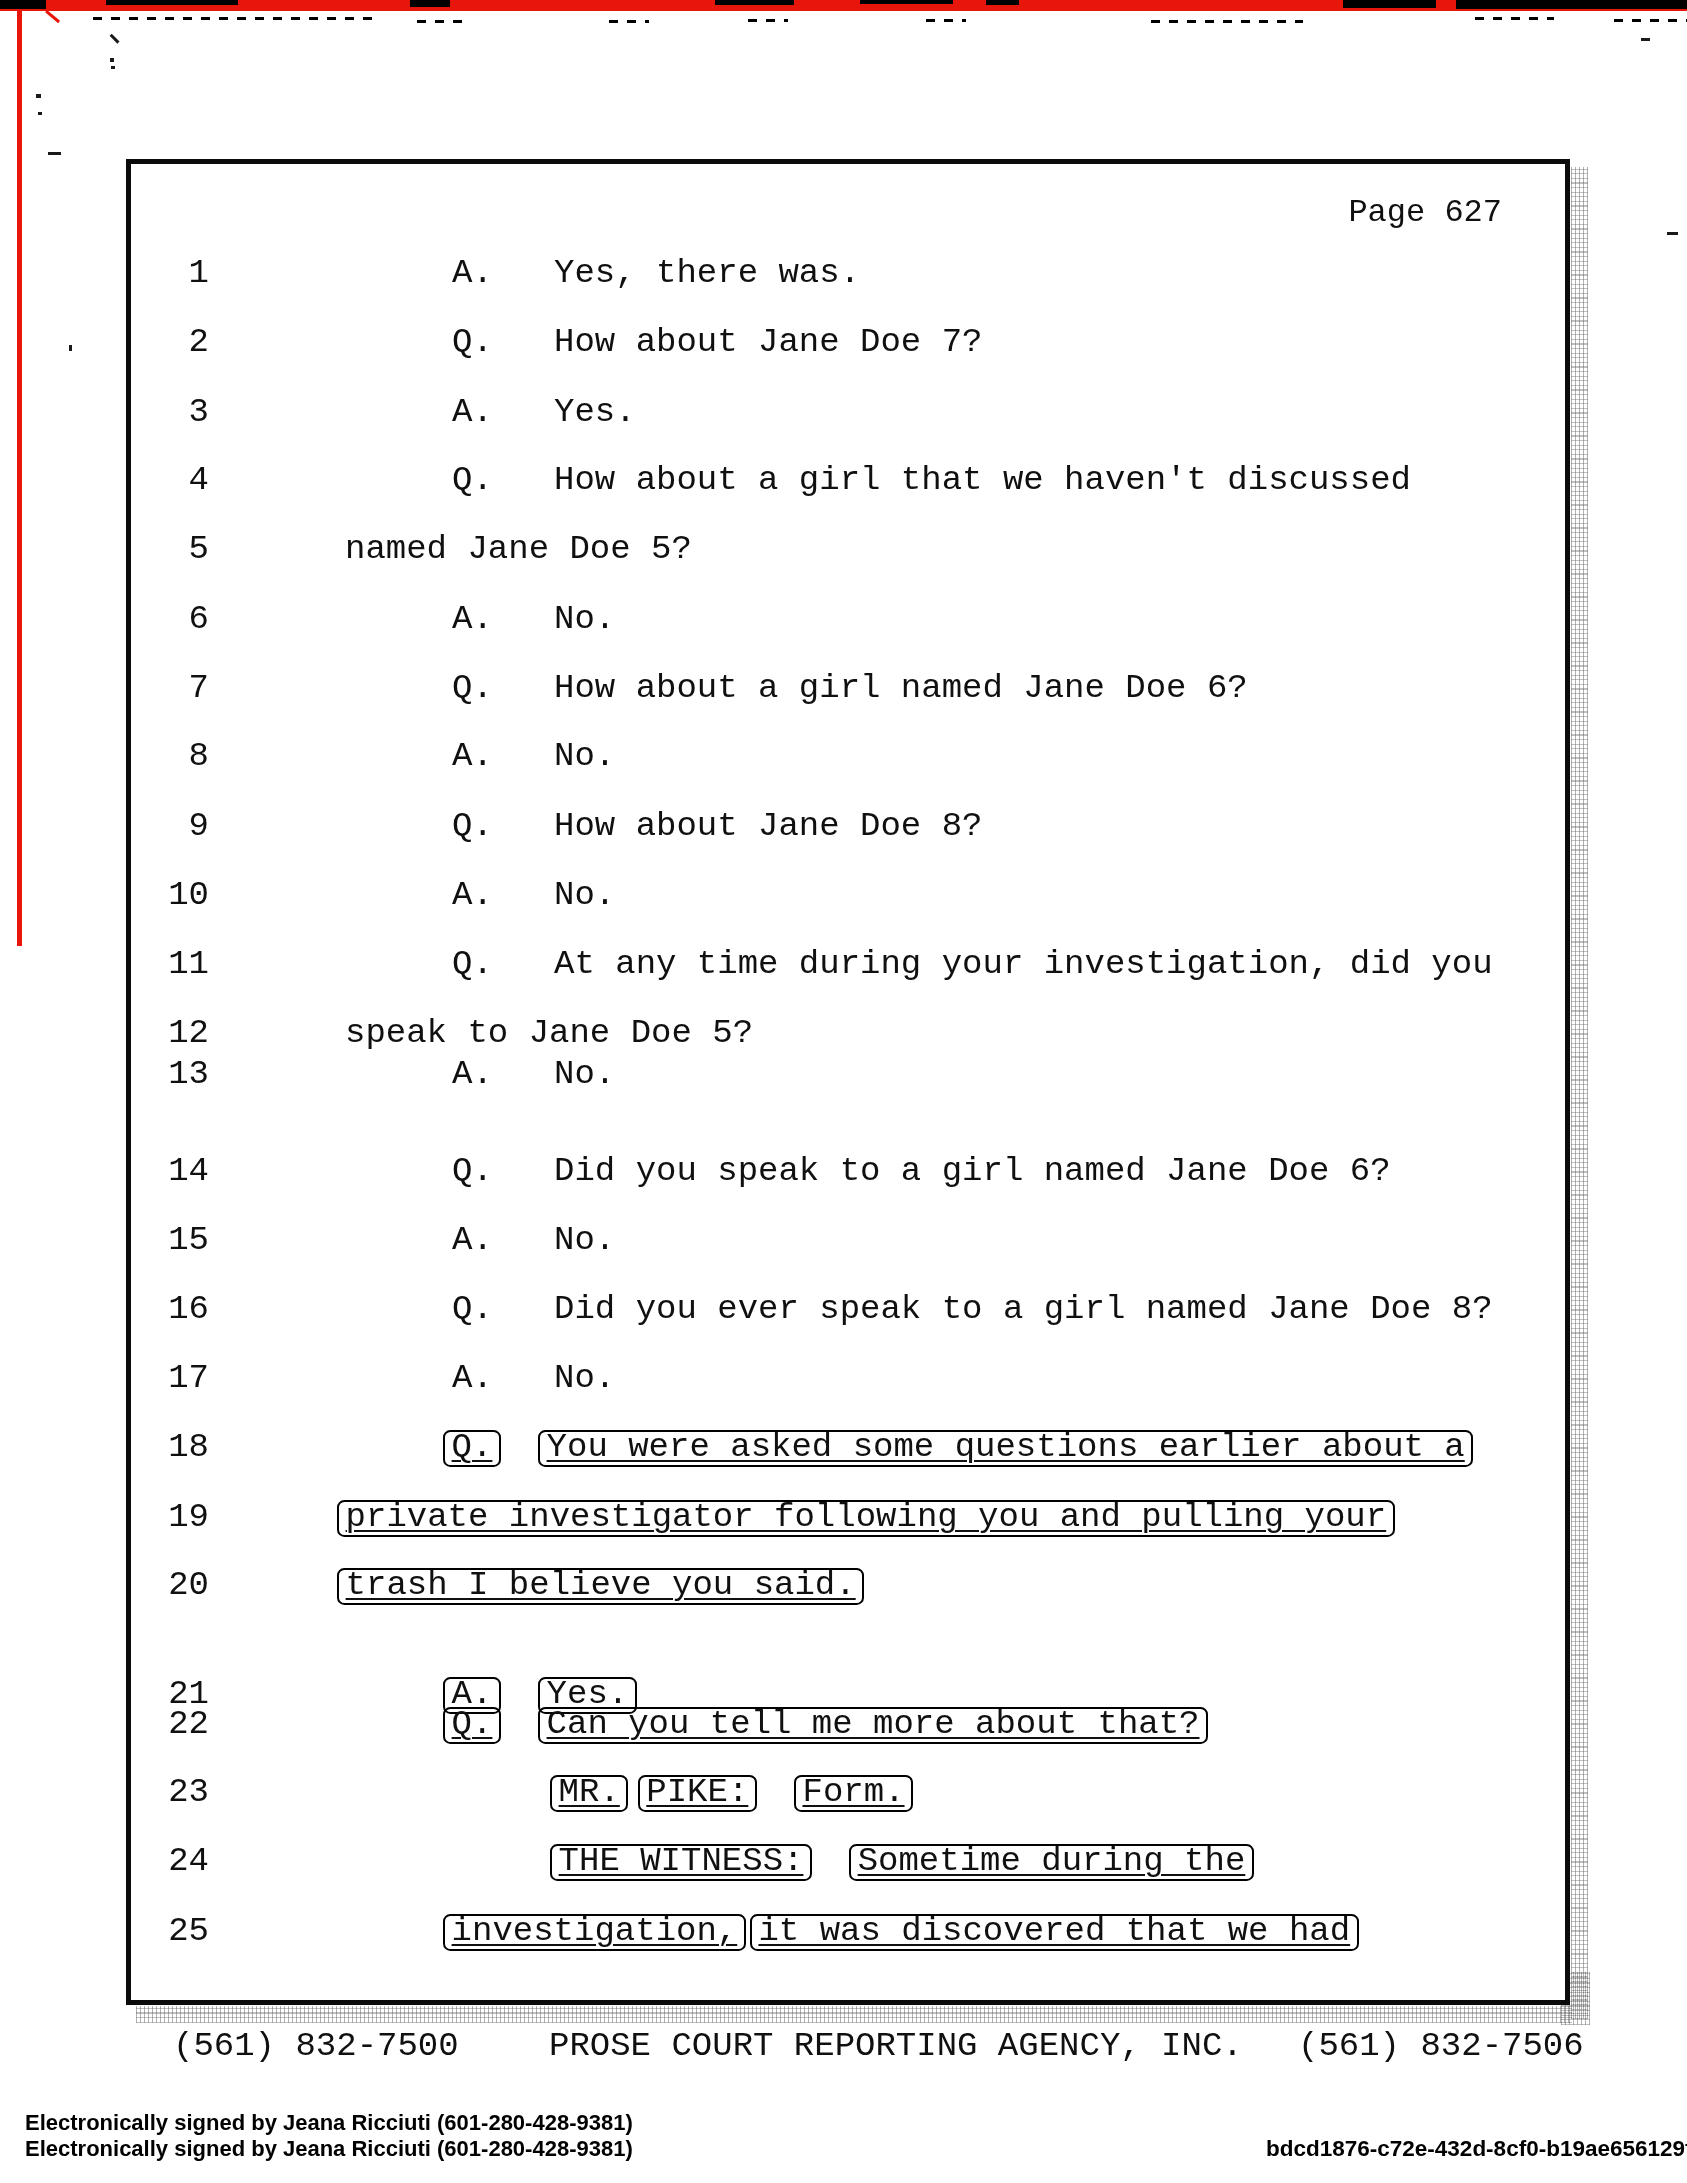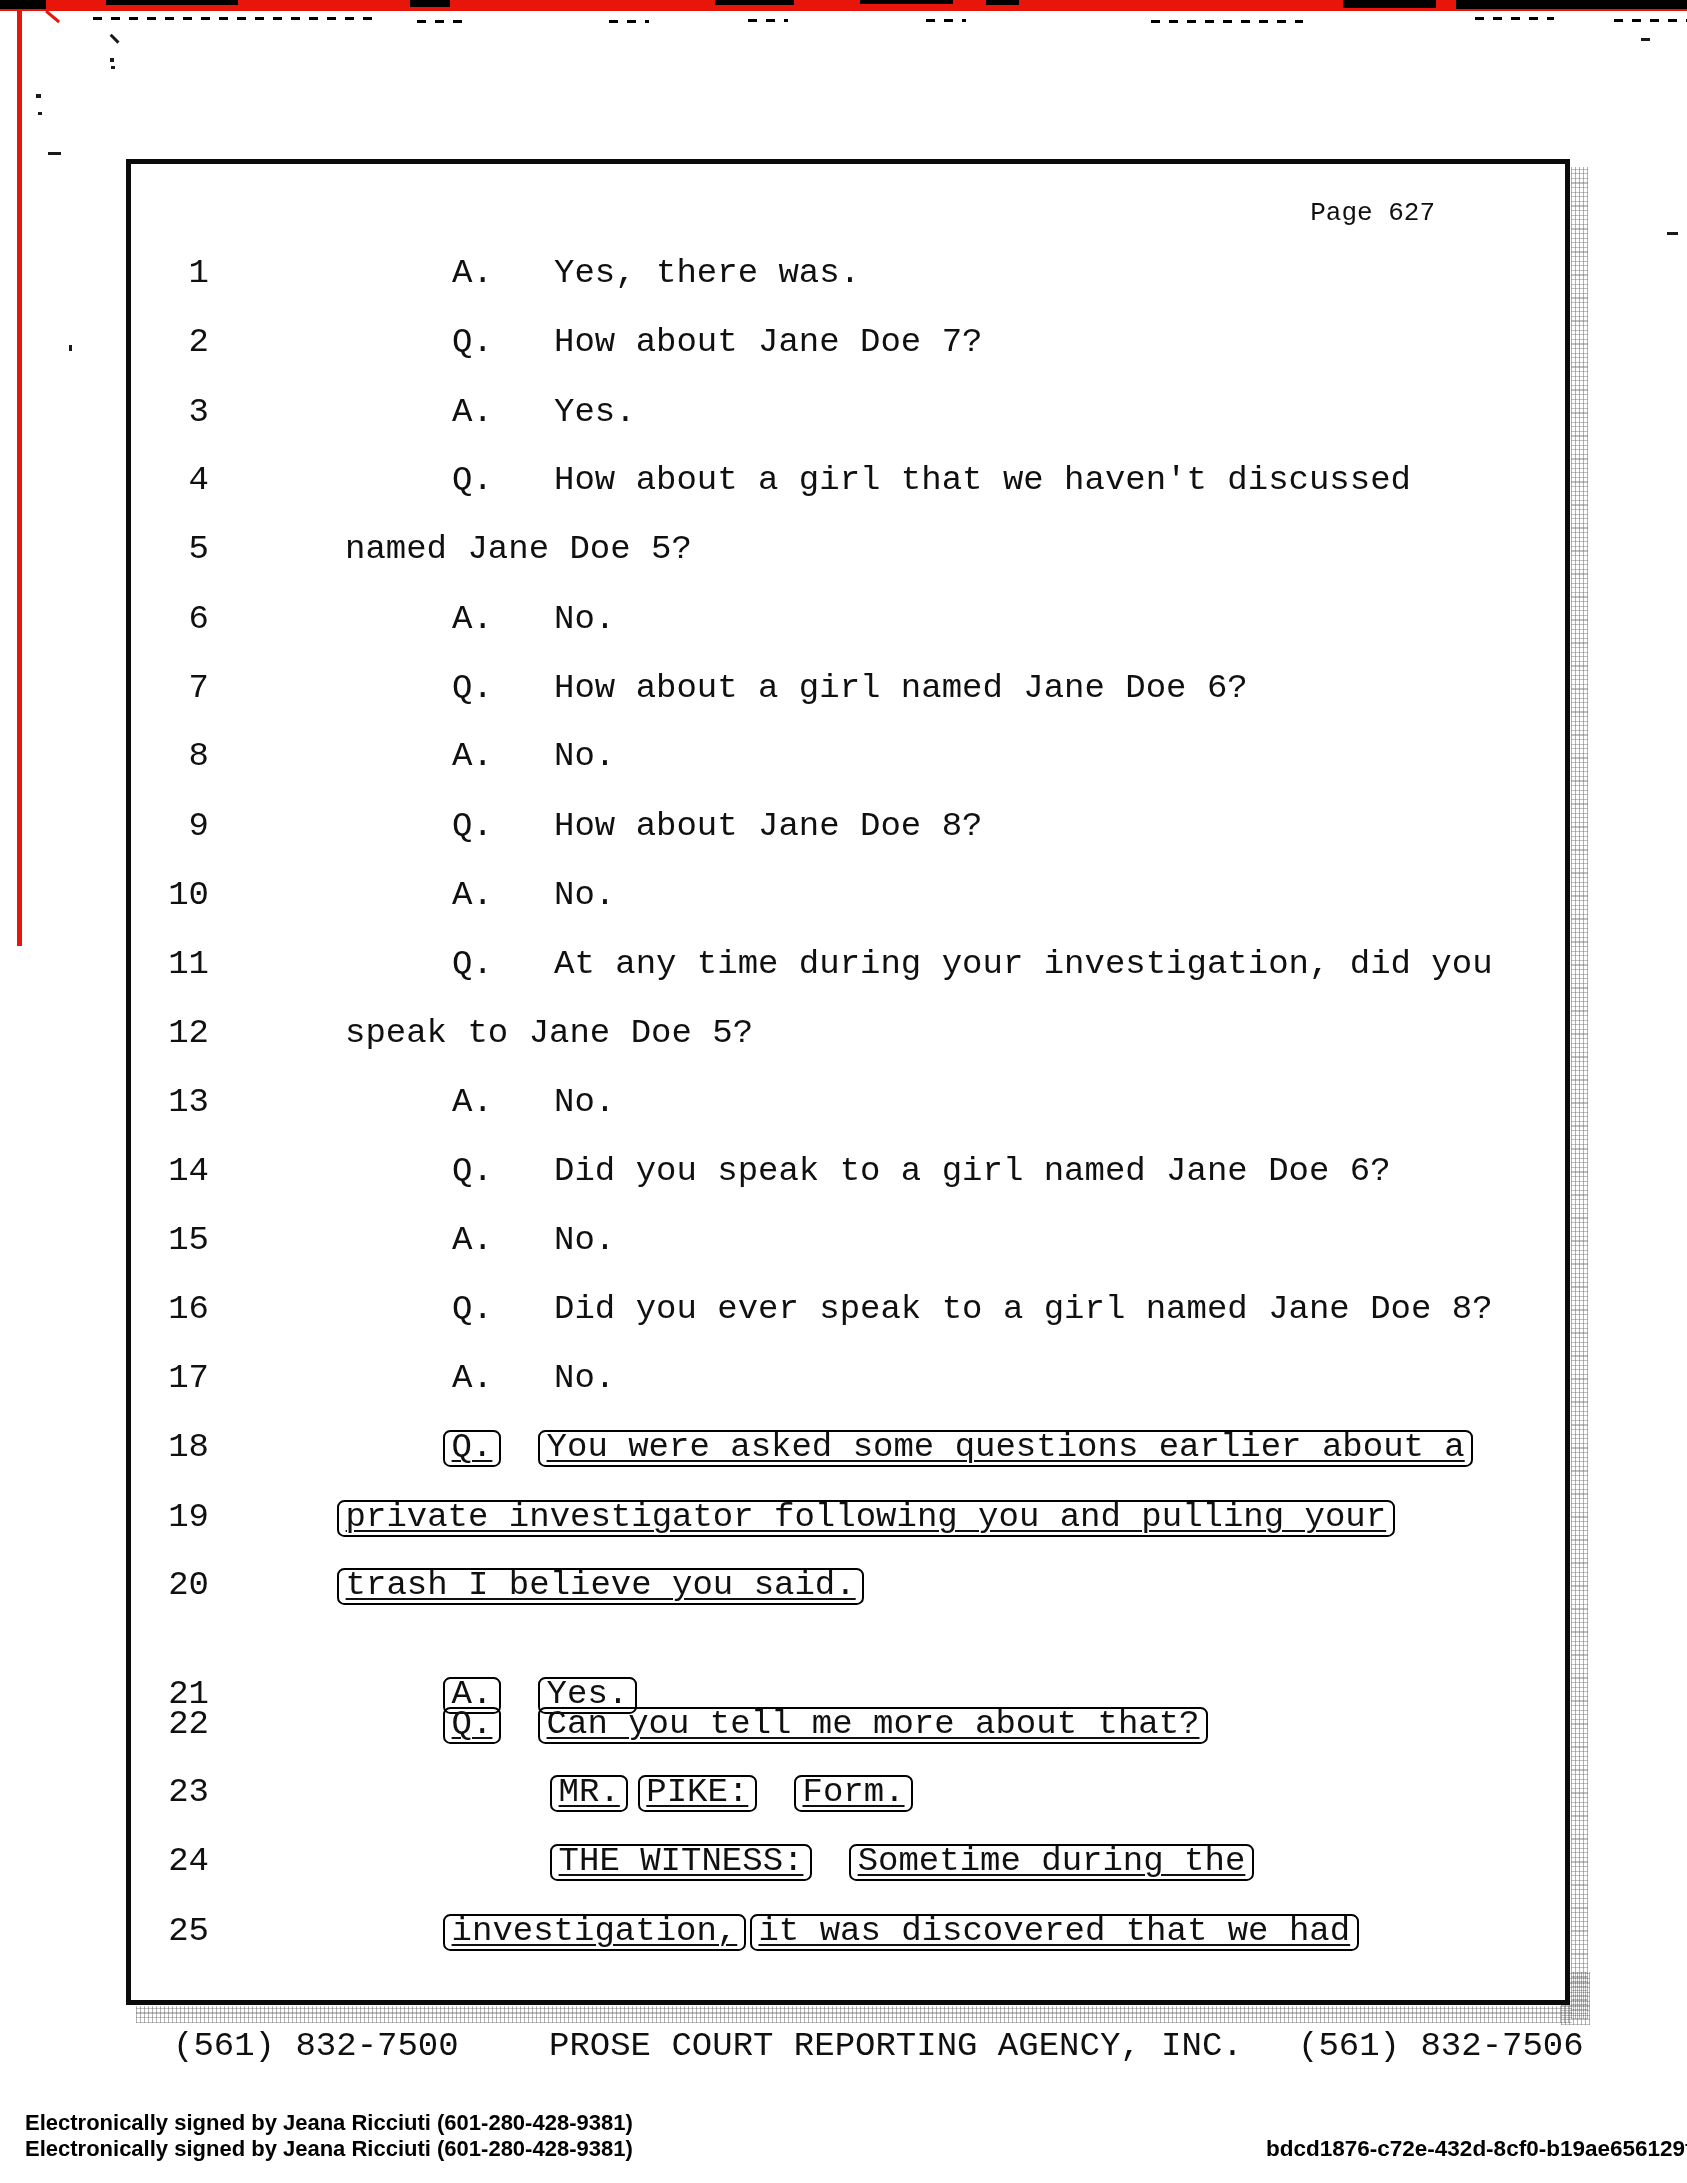--- a/index.html
+++ b/index.html
@@ -21,22 +21,22 @@
       repeating-linear-gradient(90deg, rgba(0,0,0,.55) 0 1.3px, transparent 1.3px 4px),
       repeating-linear-gradient(0deg, rgba(0,0,0,.45) 0 1.3px, transparent 1.3px 4.6px);
     opacity:.55;
   }
   
   .sheet{
     position:absolute;left:126px;top:159px;width:1444px;height:1846px;
     border:5.3px solid #0b0b0b;box-sizing:border-box;background:#ffffff;
   }
   .page-number{
-    position:absolute;left:1263px;top:195px;width:172px;
-    font-size:26px;line-height:36px;white-space:pre;text-align:right;
+    position:absolute;left:1330px;top:195px;width:172px;
+    font-size:32px;line-height:36px;white-space:pre;text-align:right;
   }
   
   .line{position:absolute;left:0;top:0;width:1687px;height:40px;font-size:34px;line-height:36px;}
   .num{position:absolute;left:132px;width:77px;text-align:right;white-space:pre;}
   .content{position:absolute;white-space:pre;}
   .sp{left:452px;}      
   .cont{left:345px;}    
   .bsp{left:443px;}     
   .bcont{left:337px;text-decoration:underline;}   
   .bstmt{left:550px;text-decoration:underline;}   
@@ -151,21 +151,21 @@
       <span class="content sp">A.   No.</span>
     </div>
   <div class="line" style="top:946px">
       <span class="num">11</span>
       <span class="content sp">Q.   At any time during your investigation, did you</span>
     </div>
   <div class="line" style="top:1015px">
       <span class="num">12</span>
       <span class="content cont">speak to Jane Doe 5?</span>
     </div>
-  <div class="line" style="top:1084px">
+  <div class="line" style="top:1056px">
       <span class="num">13</span>
       <span class="content sp">A.   No.</span>
     </div>
   <div class="line" style="top:1153px">
       <span class="num">14</span>
       <span class="content sp">Q.   Did you speak to a girl named Jane Doe 6?</span>
     </div>
   <div class="line" style="top:1222px">
       <span class="num">15</span>
       <span class="content sp">A.   No.</span>

